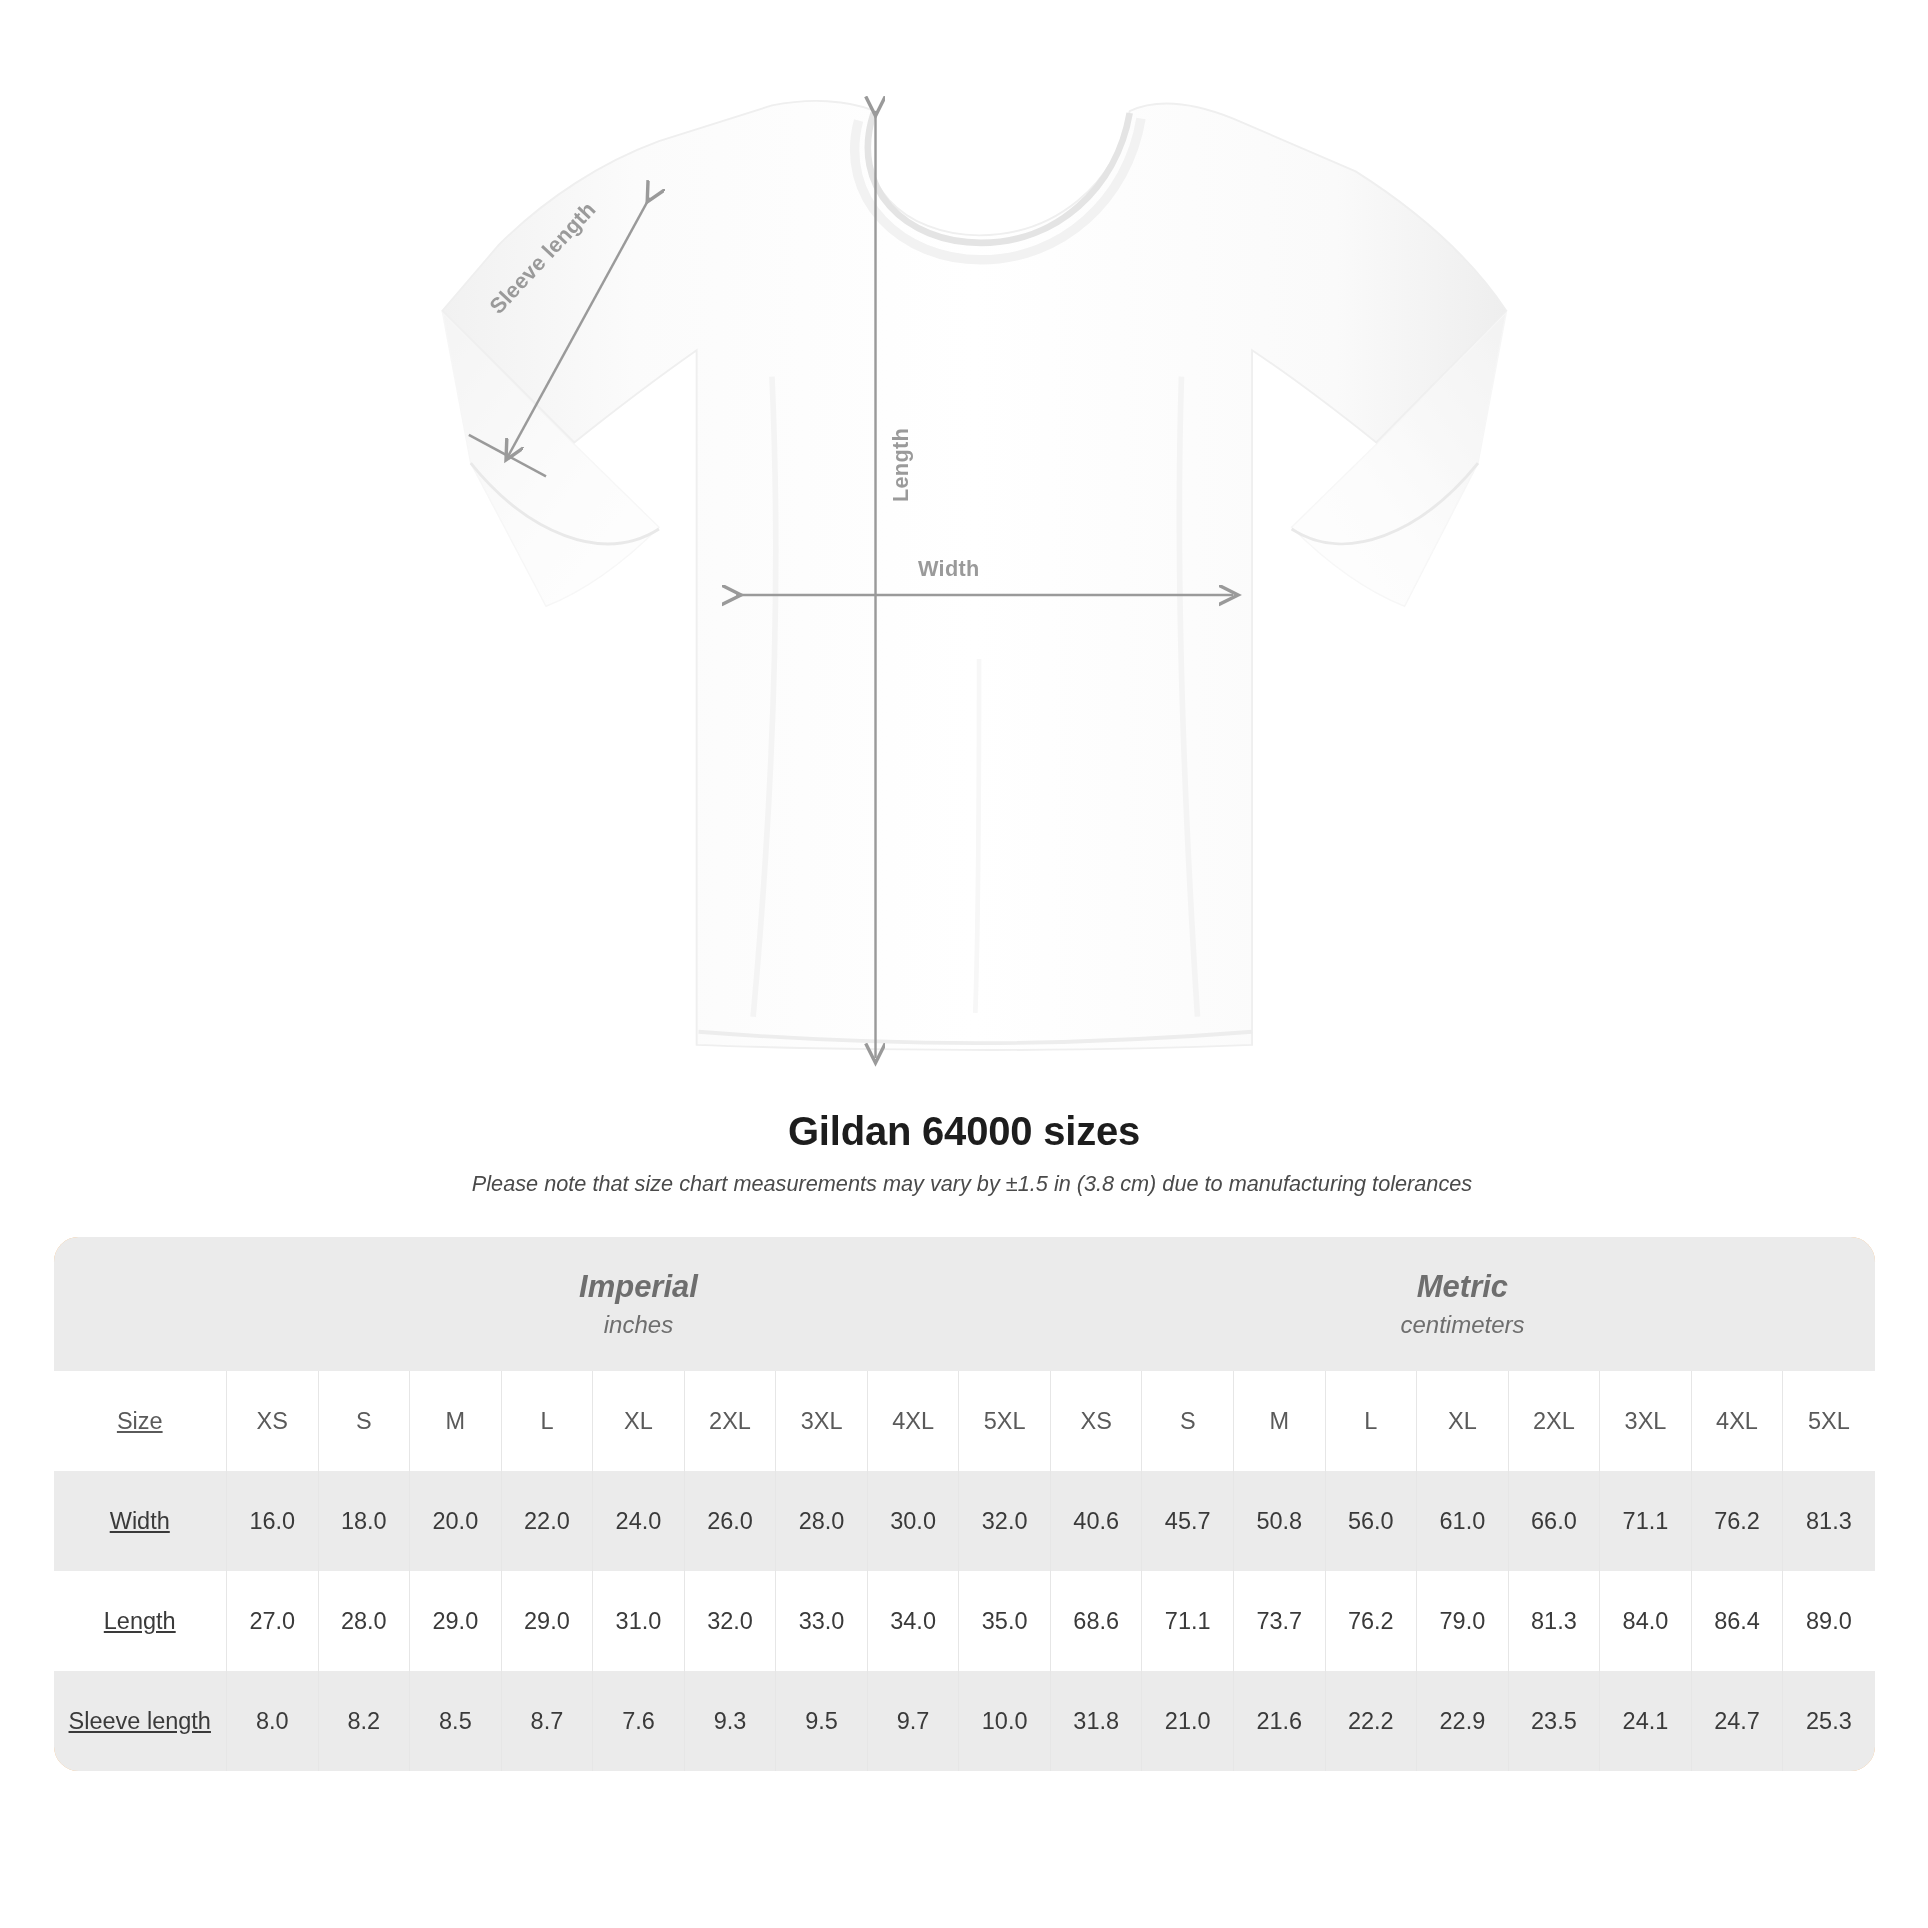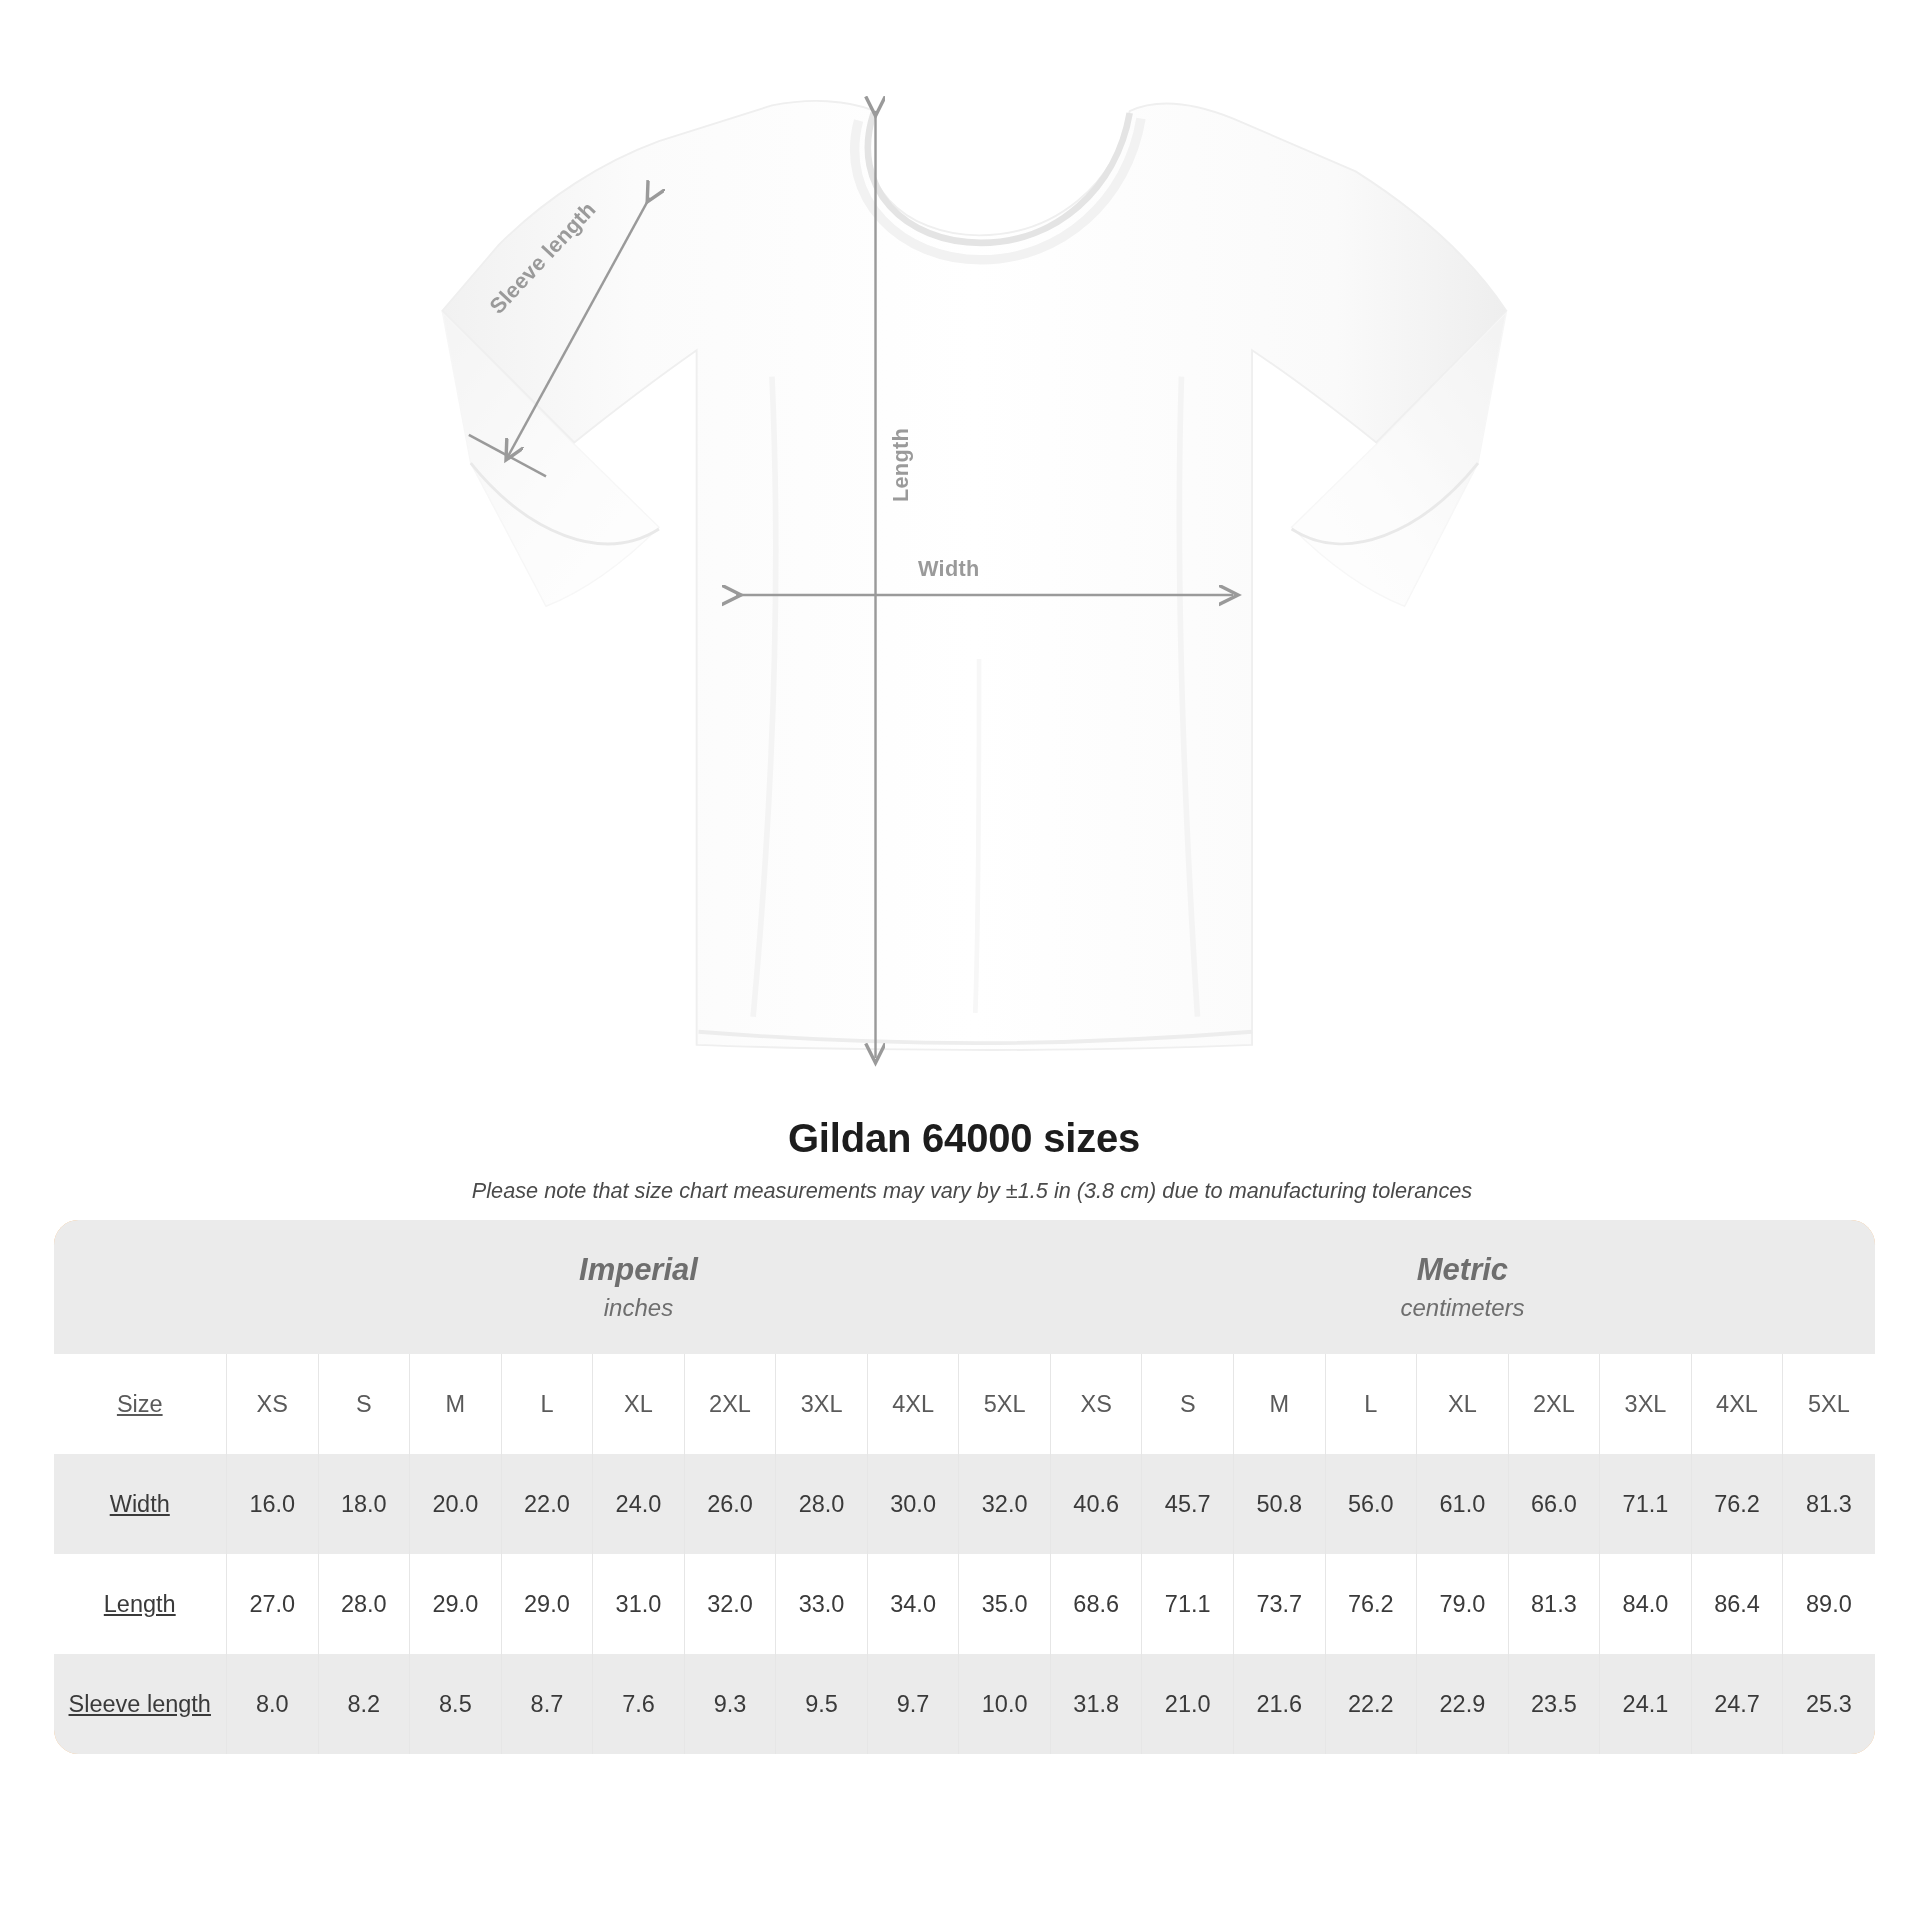--- a/index.html
+++ b/index.html
@@ -47,40 +47,40 @@
     transform-origin: center center;
   }
   .lbl-width {
     left: 918px;
     top: 556px;
   }
 
   
   .title-block {
     text-align: center;
-    margin-top: 24px;
+    margin-top: 17px;
   }
   .chart-title {
     font-size: 40px;
     font-weight: bold;
     color: #1d1d1d;
     letter-spacing: -0.2px;
   }
   .chart-note {
     font-size: 21.7px;
     font-style: italic;
     color: #4a4a4a;
     margin-top: 17px;
     padding-left: 16px;
   }
 
   
   .table-wrap {
     width: 1821px;
-    margin: 16px auto 0 auto;
+    margin: 40px auto 0 auto;
     border-radius: 24.5px;
     overflow: hidden;
     background: #fdba74;
   }
   table.size-table {
     width: 100%;
     border-collapse: collapse;
     table-layout: fixed;
   }
   table.size-table td,

